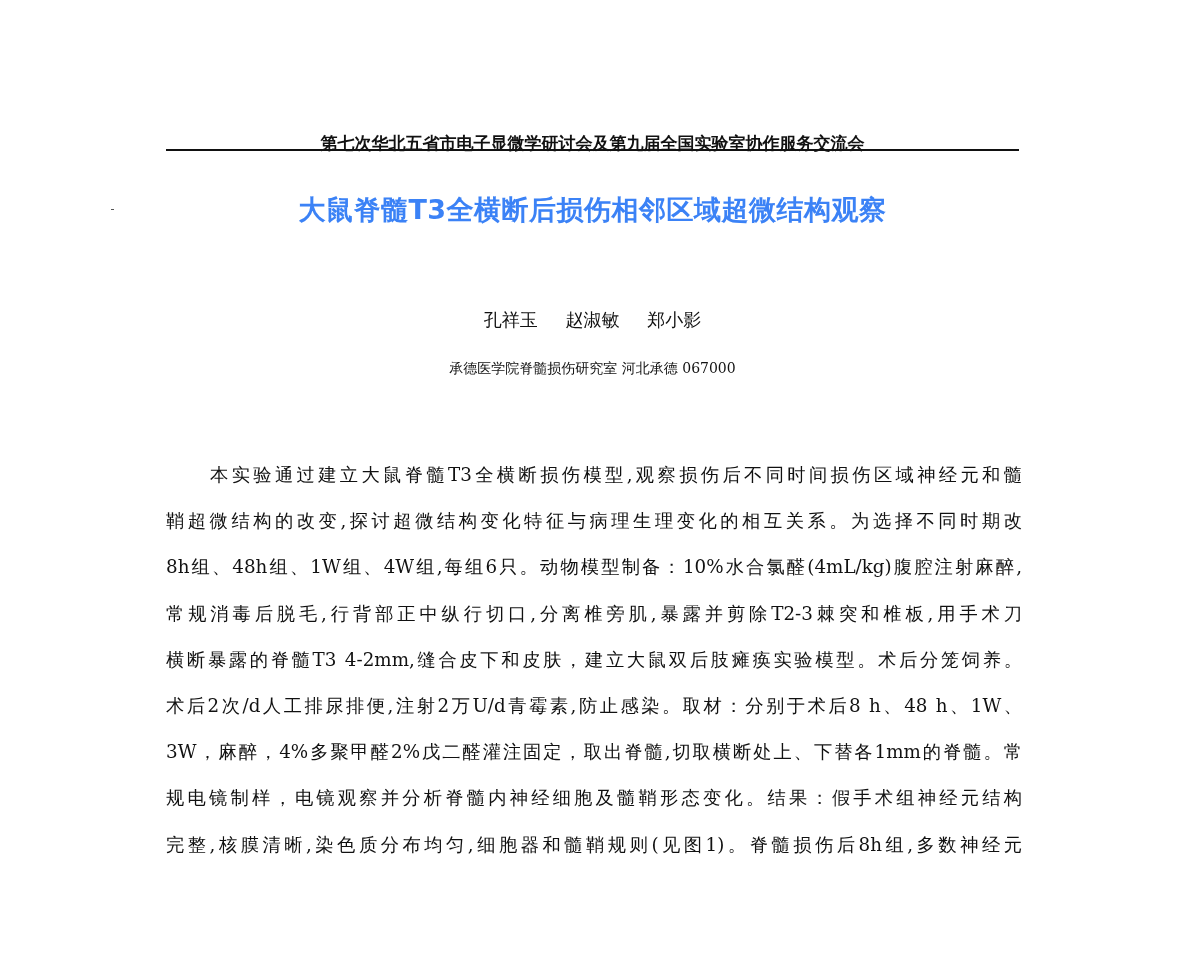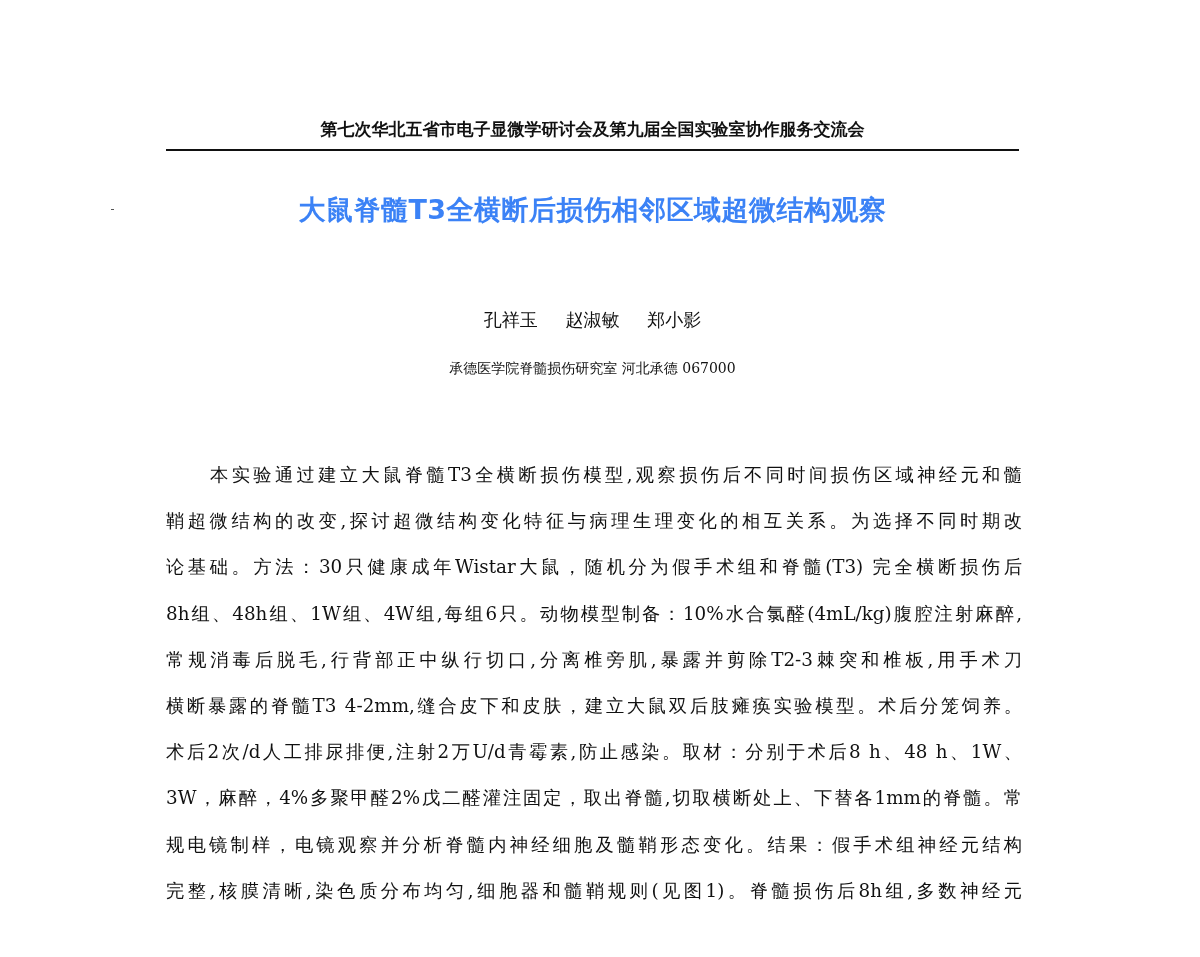--- a/index.html
+++ b/index.html
@@ -17,21 +17,21 @@
     }
     .page {
       position: absolute;
       left: 0; top: 0;
       width: 1200px;
       height: 957px;
     }
     .running-header {
       position: absolute;
       left: 166px;
-      top: 118px;
+      top: 132px;
       width: 853px;
       text-align: center;
       font-family: "DejaVu Sans", "Liberation Sans", sans-serif;
       font-weight: bold;
       font-size: 17px;
       letter-spacing: 0px;
       color: #111;
     }
     .header-rule {
       position: absolute;
@@ -113,21 +113,20 @@
     <span>孔祥玉</span>
     <span>赵淑敏</span>
     <span>郑小影</span>
   </div>
 
   <div class="affiliation">承德医学院脊髓损伤研究室 河北承德 067000</div>
 
   <div class="abstract">
     <span class="line indent">本实验通过建立大鼠脊髓T3全横断损伤模型,观察损伤后不同时间损伤区域神经元和髓</span>
     <span class="line">鞘超微结构的改变,探讨超微结构变化特征与病理生理变化的相互关系。为选择不同时期改</span>
-    <span class="line">论基础。方法：30只健康成年Wistar大鼠，随机分为假手术组和脊髓(T3) 完全横断损伤后</span>
     <span class="line">8h组、48h组、1W组、4W组,每组6只。动物模型制备：10%水合氯醛(4mL/kg)腹腔注射麻醉,</span>
     <span class="line">常规消毒后脱毛,行背部正中纵行切口,分离椎旁肌,暴露并剪除T2-3棘突和椎板,用手术刀</span>
     <span class="line">横断暴露的脊髓T3 4-2mm,缝合皮下和皮肤，建立大鼠双后肢瘫痪实验模型。术后分笼饲养。</span>
     <span class="line">术后2次/d人工排尿排便,注射2万U/d青霉素,防止感染。取材：分别于术后8 h、48 h、1W、</span>
     <span class="line">3W，麻醉，4%多聚甲醛2%戊二醛灌注固定，取出脊髓,切取横断处上、下替各1mm的脊髓。常</span>
     <span class="line">规电镜制样，电镜观察并分析脊髓内神经细胞及髓鞘形态变化。结果：假手术组神经元结构</span>
     <span class="line">完整,核膜清晰,染色质分布均匀,细胞器和髓鞘规则(见图1)。脊髓损伤后8h组,多数神经元</span>
   </div>
 
 </div>

